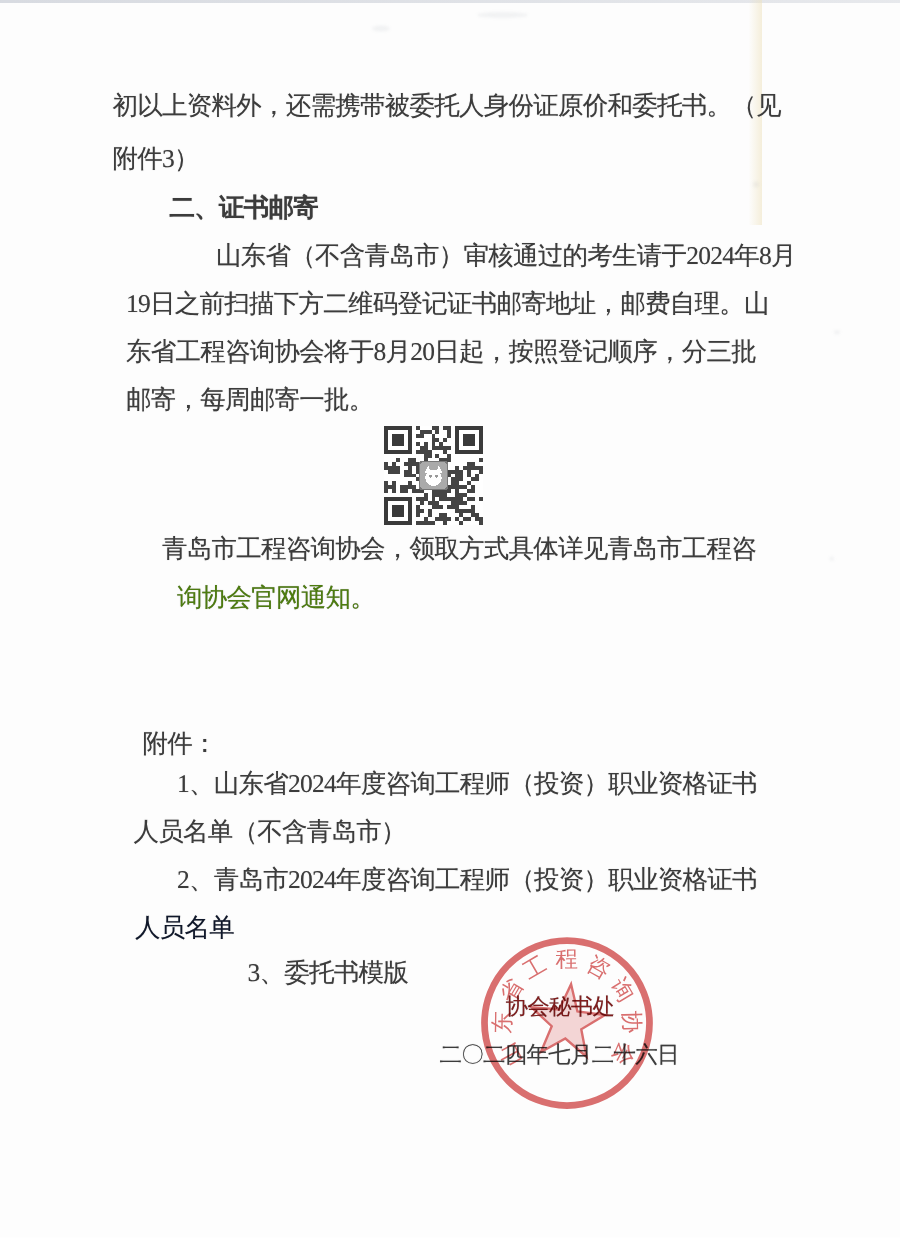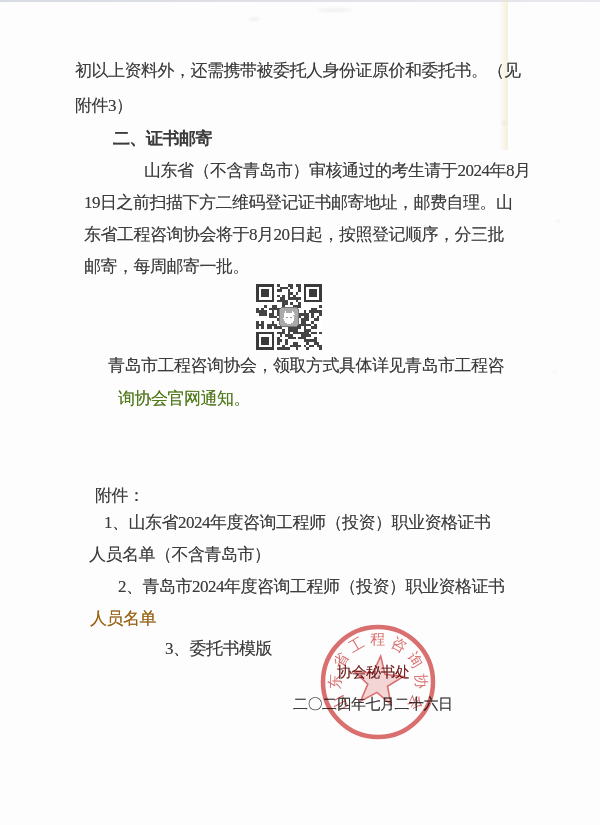--- a/index.html
+++ b/index.html
@@ -53,24 +53,24 @@
       <div class="text-line" style="left: 75px; top: 62px; font-size: 17px; color: rgb(60, 60, 60);">初以上资料外，还需携带被委托人身份证原价和委托书。（见</div>
       <div class="text-line" style="left: 75px; top: 97px; font-size: 17px; color: rgb(60, 60, 60);">附件3）</div>
       <div class="text-line bold" style="left: 113px; top: 130px; font-size: 17px; color: rgb(60, 60, 60);">二、证书邮寄</div>
       <div class="text-line" style="left: 112px; top: 162px; font-size: 17px; color: rgb(60, 60, 60); margin-left: 32px;">山东省（不含青岛市）审核通过的考生请于2024年8月</div>
       <div class="text-line" style="left: 84px; top: 194px; font-size: 17px; color: rgb(60, 60, 60);">19日之前扫描下方二维码登记证书邮寄地址，邮费自理。山</div>
       <div class="text-line" style="left: 84px; top: 226px; font-size: 17px; color: rgb(60, 60, 60);">东省工程咨询协会将于8月20日起，按照登记顺序，分三批</div>
       <div class="text-line" style="left: 84px; top: 258px; font-size: 17px; color: rgb(60, 60, 60);">邮寄，每周邮寄一批。</div>
       <div class="text-line" style="left: 108px; top: 357px; font-size: 17px; color: rgb(60, 60, 60);">青岛市工程咨询协会，领取方式具体详见青岛市工程咨</div>
       <div class="text-line" style="left: 80px; top: 390px; font-size: 17px; color: #4d7c0f; margin-left: 38px;">询协会官网通知。</div>
       <div class="text-line" style="left: 95px; top: 487px; font-size: 17px; color: rgb(60, 60, 60);">附件：</div>
-      <div class="text-line" style="left: 104px; top: 514px; font-size: 17px; color: rgb(60, 60, 60);">1、山东省2024年度咨询工程师（投资）职业资格证书</div>
+      <div class="text-line" style="left: 118px; top: 514px; font-size: 17px; color: rgb(60, 60, 60);">1、山东省2024年度咨询工程师（投资）职业资格证书</div>
       <div class="text-line" style="left: 89px; top: 546px; font-size: 17px; color: rgb(60, 60, 60);">人员名单（不含青岛市）</div>
       <div class="text-line" style="left: 118px; top: 578px; font-size: 17px; color: rgb(60, 60, 60);">2、青岛市2024年度咨询工程师（投资）职业资格证书</div>
-      <div class="text-line" style="left: 90px; top: 610px; font-size: 17px; color: #a16207;">人员名单</div>
+      <div class="text-line" style="left: 90px; top: 610px; font-size: 17px; color: #0f172a;">人员名单</div>
       <div class="text-line" style="left: 118px; top: 640px; font-size: 17px; color: rgb(60, 60, 60); margin-left: 47px;">3、委托书模版</div>
       <div class="text-line" style="left: 337px; top: 665px; font-size: 15px; color: #7f1d1d;">协会秘书处</div>
       <div class="text-line" style="left: 293px; top: 697px; font-size: 15px; color: rgb(60, 60, 60);">二〇二四年七月二十六日</div>
     </div>
 
   <div class="qr-wrap" id="qr-wrap" style="left: 256px; top: 284px;">
     <svg id="qr-svg" xmlns="http://www.w3.org/2000/svg" shape-rendering="crispEdges" width="66" height="66" viewBox="0 0 66 66">
         <rect x="0" y="0" width="66" height="66" fill="#fff"></rect>
         <rect x="21.12" y="0" width="2.64" height="2.64" fill="#444"></rect>
         <rect x="31.68" y="0" width="2.64" height="2.64" fill="#444"></rect>

